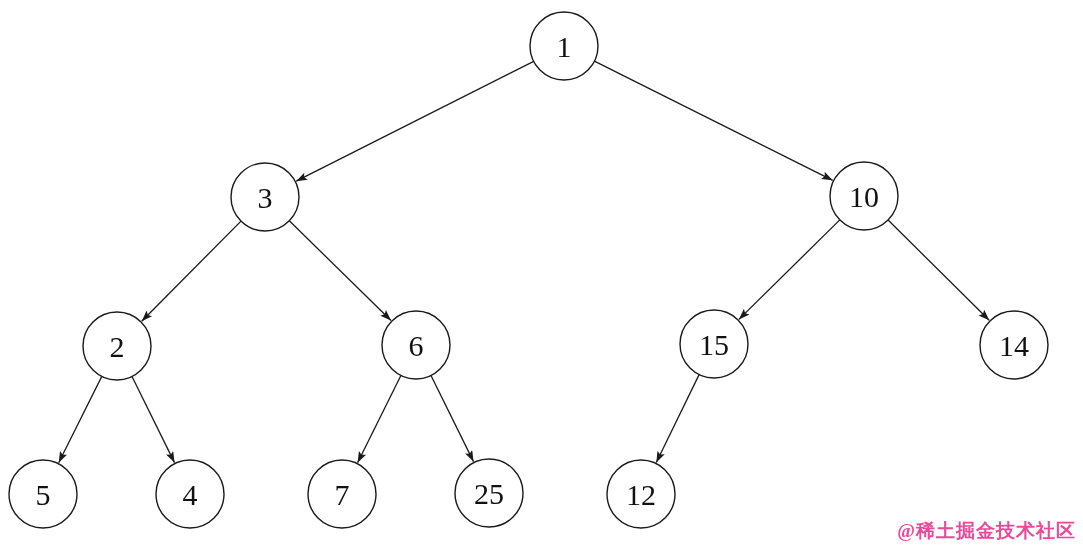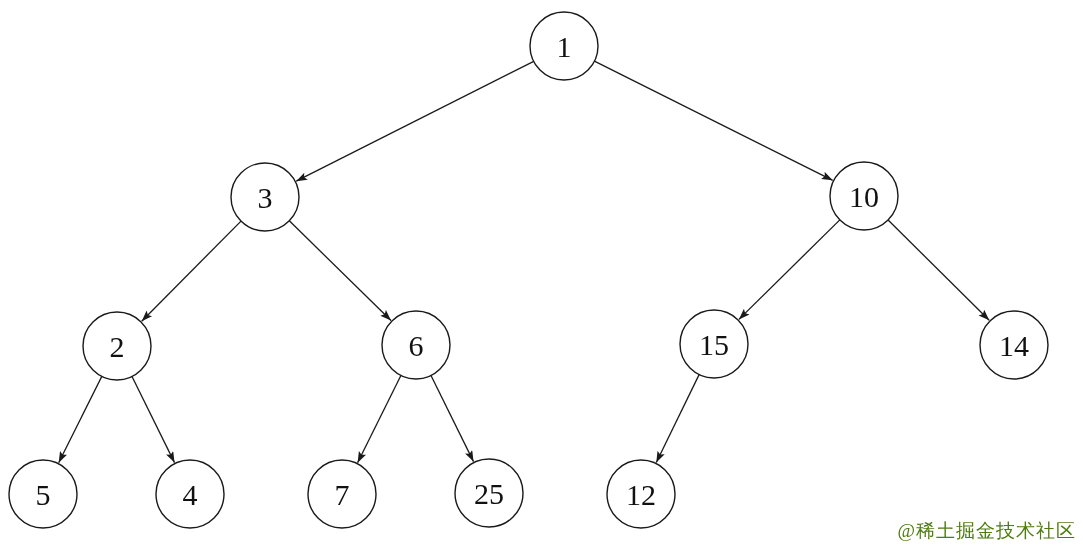--- a/index.html
+++ b/index.html
@@ -110,14 +110,14 @@
         <g>
           <circle cx="489" cy="493" r="34" class="node-circle" fill="#ffffff" stroke="#1a1a1a"></circle>
           <text x="489" y="493" dy="0.35em" class="node-label">25</text>
         </g>
         <g>
           <circle cx="641" cy="494" r="34" class="node-circle" fill="#ffffff" stroke="#1a1a1a"></circle>
           <text x="641" y="494" dy="0.35em" class="node-label">12</text>
         </g>
       </g>
   </svg>
-  <div class="watermark" style="color: #4d7c0f;">@稀土掘金技术社区</div>
+  <div class="watermark" style="color: #ec4899; font-weight: bold;">@稀土掘金技术社区</div>
 </div>
 
 </body></html>

